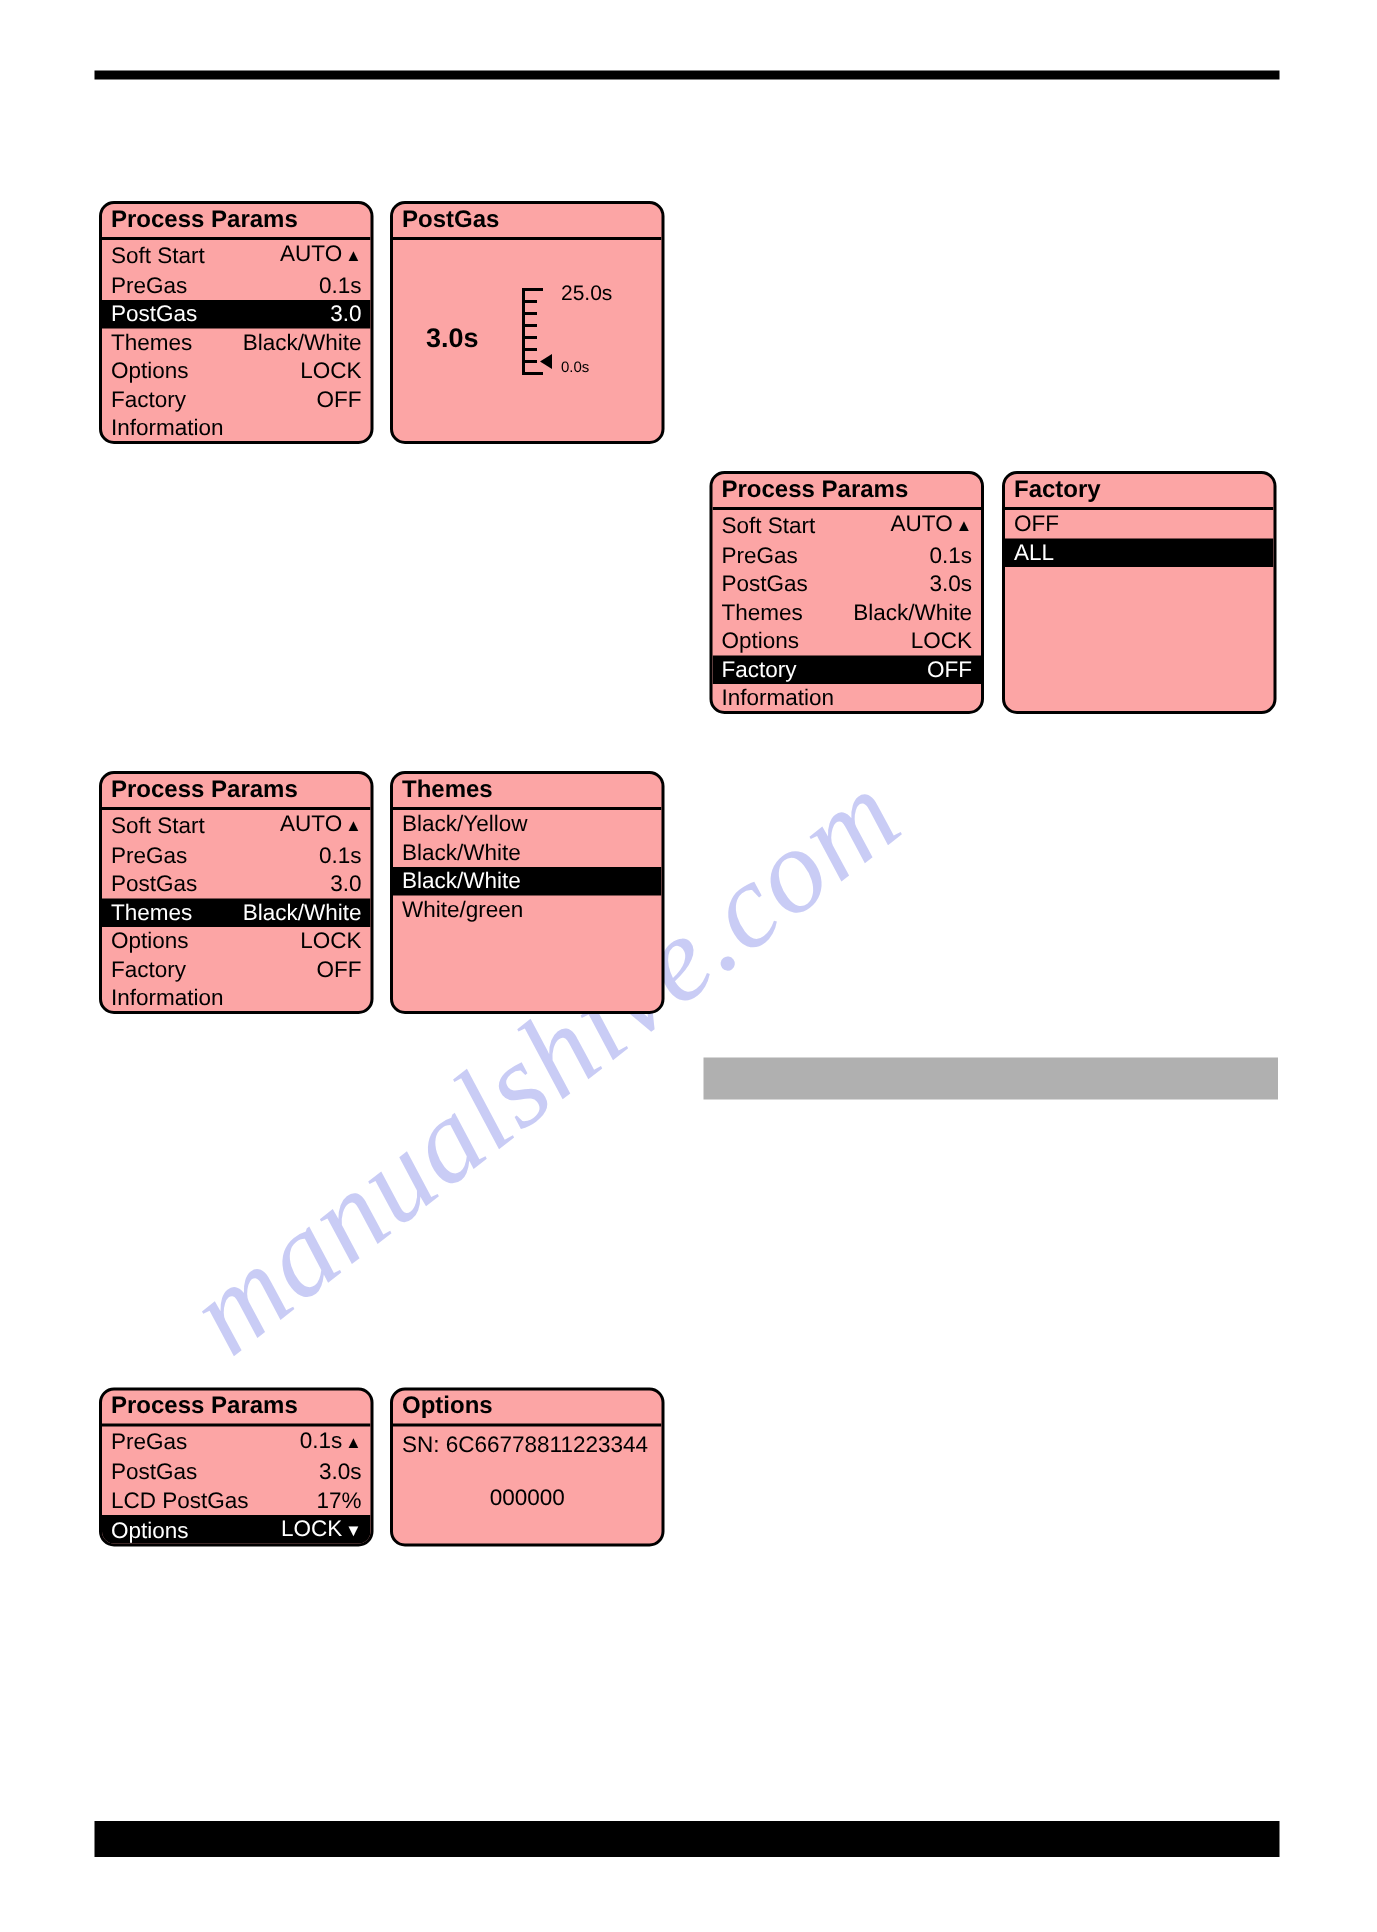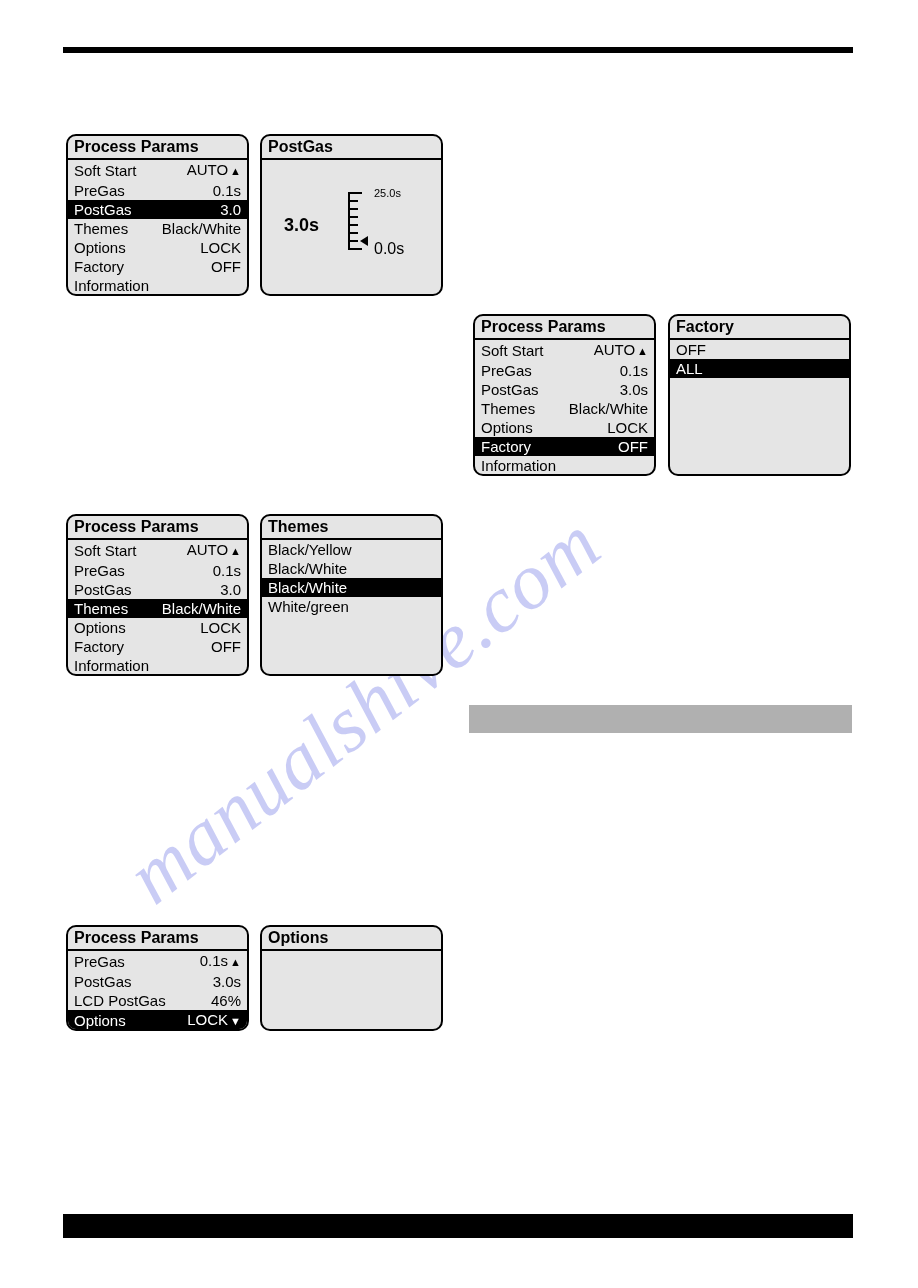--- a/index.html
+++ b/index.html
@@ -18,21 +18,21 @@
     position: absolute;
     top: 47px; left: 63px;
     width: 790px; height: 6px;
     background: #000;
   }
   .panel {
     position: absolute;
     border: 2px solid #000;
     border-radius: 10px;
     padding: 0;
-    background: #e5e5e5;
+    background: #fca5a5;
     overflow: hidden;
   }
   .panel-header {
     font-weight: bold;
     font-size: 16px;
     padding: 2px 6px 2px 6px;
     border-bottom: 2px solid #000;
   }
   .row, .opt {
     display: flex;
@@ -64,22 +64,22 @@
     position: absolute;
     left: 86px; top: 32px;
     width: 18px; height: 58px;
     border-left: 2px solid #000;
   }
   .gauge-ticks .tick {
     position: absolute;
     left: -2px; width: 10px; height: 2px; background:#000;
   }
   .gauge-ticks .tick.big { width: 14px; }
-  .gauge-max { position: absolute; left: 112px; top: 27px; font-size: 11px; }
-  .gauge-min { position: absolute; left: 112px; top: 80px; font-size: 16px; }
+  .gauge-max { position: absolute; left: 112px; top: 27px; font-size: 14px; }
+  .gauge-min { position: absolute; left: 112px; top: 80px; font-size: 10px; }
   .gauge-ptr {
     position: absolute;
     left: 98px; top: 76px;
     width: 0; height: 0;
     border-top: 5px solid transparent;
     border-bottom: 5px solid transparent;
     border-right: 8px solid #000;
   }
 
   
@@ -282,26 +282,30 @@
     <div class="row">
       <span>PreGas</span>
       <span><span>0.1s</span><span class="up-tri">▲</span></span>
     </div>
     <div class="row">
       <span>PostGas</span>
       <span>3.0s</span>
     </div>
     <div class="row">
       <span>LCD PostGas</span>
-      <span>46%</span>
+      <span>17%</span>
     </div>
     <div class="row sel">
       <span>Options</span>
       <span><span>LOCK</span><span class="down-tri">▼</span></span>
     </div>
   </div>
 </div>
 
 <div class="panel" style="left:260px; top:925px; width:183px; height:106px;">
   <div class="panel-header">Options</div>
+  <div class="body" style="padding:4px 6px;">
+    <div>SN: 6C66778811223344</div>
+    <div style="text-align:center; margin-top:18px;">000000</div>
+  </div>
 </div>
 
 <div class="footer-bar"></div>
 
 </body></html>

